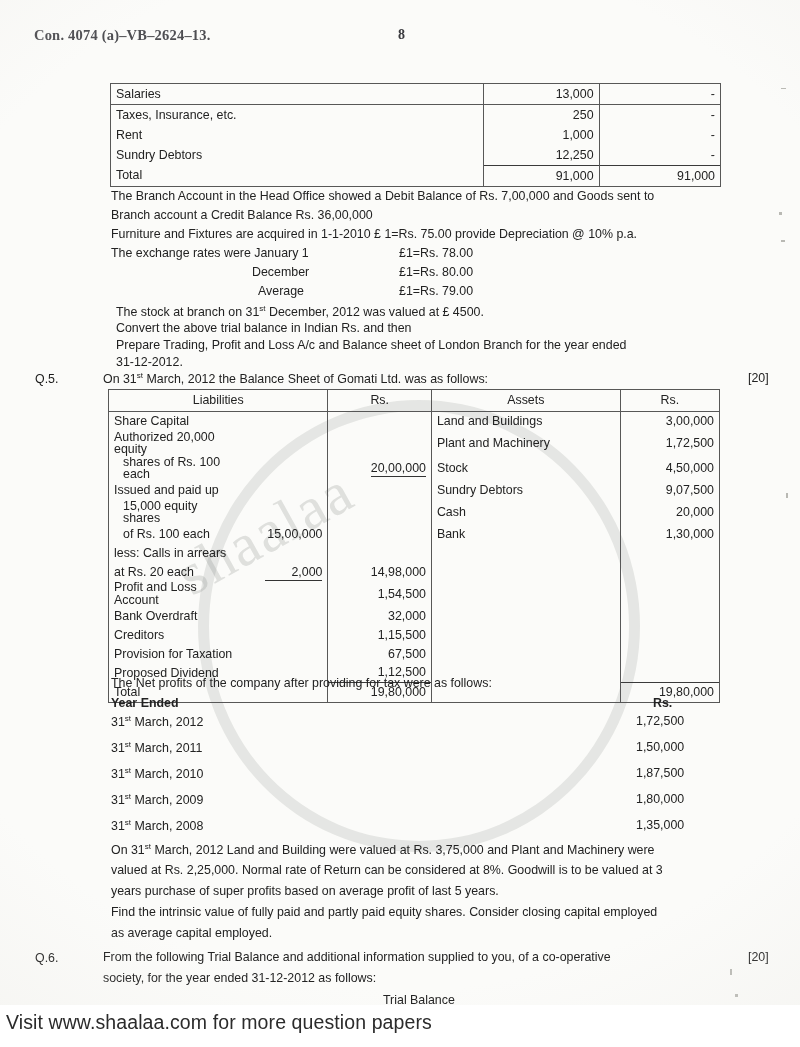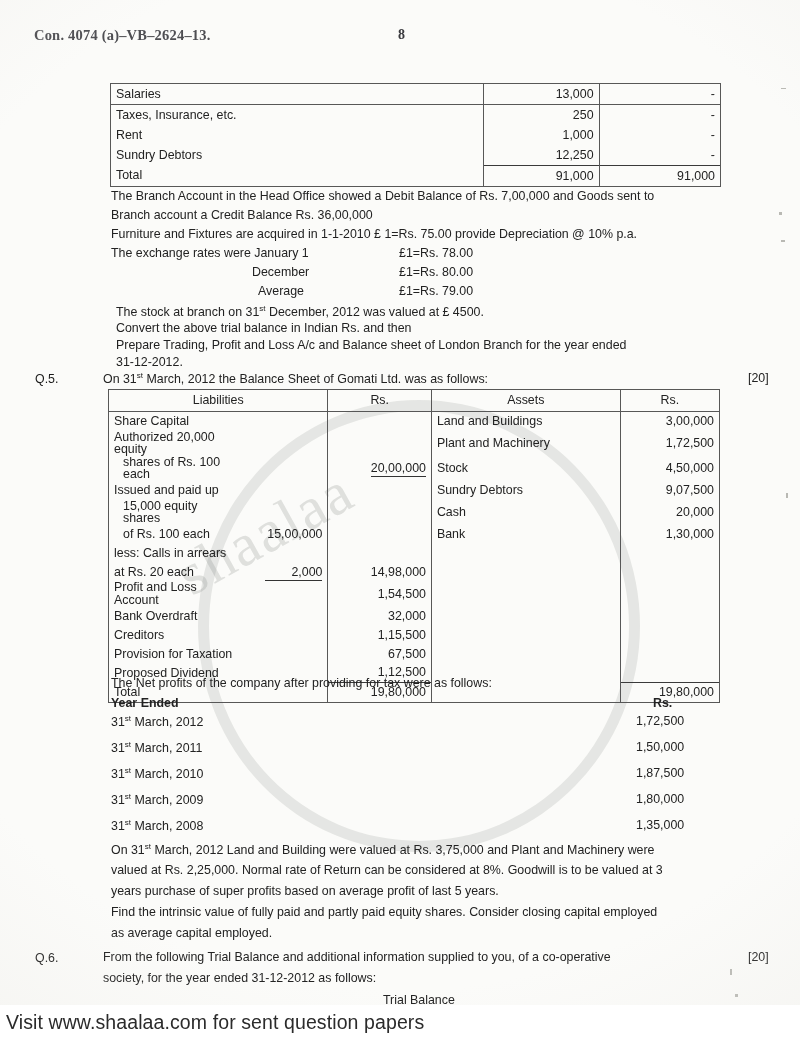--- a/index.html
+++ b/index.html
@@ -388,15 +388,15 @@
   <div class="speck" style="left:781px; top:88px;  width:5px; height:1px;"></div>
   <div class="speck" style="left:779px; top:212px; width:3px; height:3px;"></div>
   <div class="speck" style="left:781px; top:240px; width:4px; height:2px;"></div>
   <div class="speck" style="left:786px; top:493px; width:2px; height:5px;"></div>
   <div class="speck" style="left:730px; top:969px; width:2px; height:6px;"></div>
   <div class="speck" style="left:735px; top:994px; width:3px; height:3px;"></div>
 
   <div id="scan-tint"></div>
 
   <div id="footer-band"></div>
-  <div id="footer-text">Visit www.shaalaa.com for sent question papers</div>
+  <div id="footer-text">Visit www.shaalaa.com for more question papers</div>
 
 </div>
 
 </body></html>

